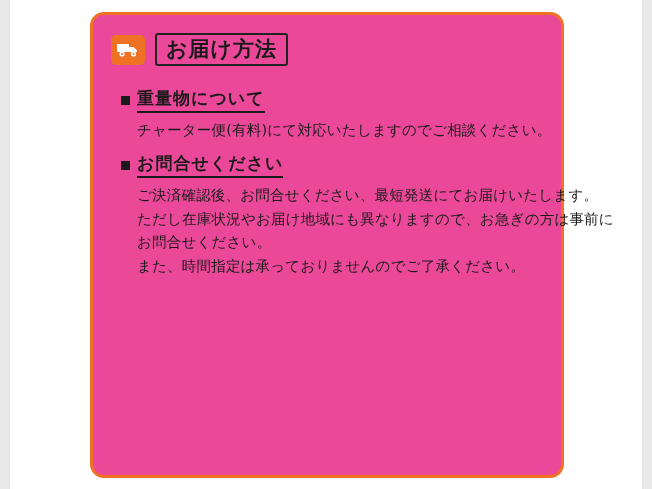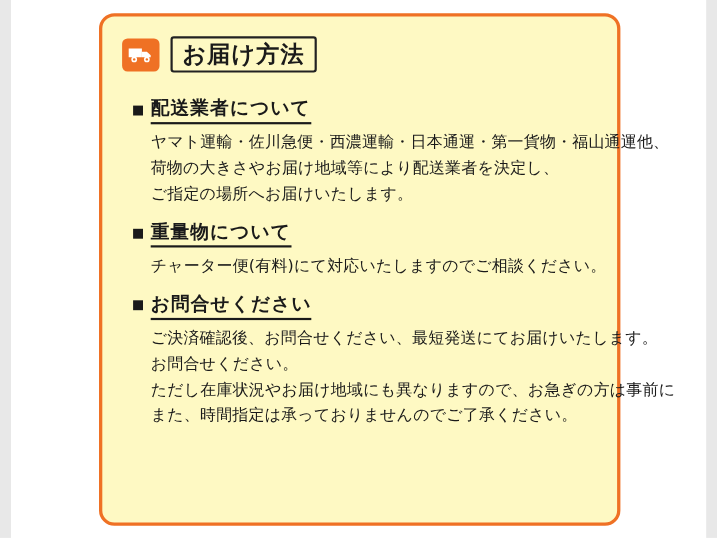--- a/index.html
+++ b/index.html
@@ -31,21 +31,21 @@
   .edge-right { right: 0; }
 
   .card {
     position: absolute;
     left: 90px;
     top: 12px;
     width: 474px;
     height: 466px;
     border: 3px solid #ef7124;
     border-radius: 14px;
-    background: #fef9c3;
+    background: #ec4899;
     box-sizing: border-box;
   }
 
   .header {
     position: absolute;
     left: 18px;
     top: 18px;
     display: flex;
     align-items: center;
   }
@@ -130,44 +130,35 @@
           <circle cx="6" cy="12" r="1.1" fill="#ef7124"></circle>
           <circle cx="17.5" cy="12" r="2.6" fill="#ffffff"></circle>
           <circle cx="17.5" cy="12" r="1.1" fill="#ef7124"></circle>
         </svg>
       </span>
       <span class="title-box">お届け方法</span>
     </div>
 
     <div class="content">
 
-      <div class="section">
-        <div class="section-head">
-          <span class="sq"></span>
-          <span class="head-underline">配送業者について</span>
-        </div>
-        <div class="body-line">ヤマト運輸・佐川急便・西濃運輸・日本通運・第一貨物・福山通運他、</div>
-        <div class="body-line">荷物の大きさやお届け地域等により配送業者を決定し、</div>
-        <div class="body-line">ご指定の場所へお届けいたします。</div>
-      </div>
 
       <div class="section">
         <div class="section-head">
           <span class="sq"></span>
           <span class="head-underline">重量物について</span>
         </div>
         <div class="body-line">チャーター便(有料)にて対応いたしますのでご相談ください。</div>
       </div>
 
       <div class="section">
         <div class="section-head">
           <span class="sq"></span>
           <span class="head-underline">お問合せください</span>
         </div>
         <div class="body-line">ご決済確認後、お問合せください、最短発送にてお届けいたします。</div>
+        <div class="body-line">ただし在庫状況やお届け地域にも異なりますので、お急ぎの方は事前に</div>
         <div class="body-line">お問合せください。</div>
-        <div class="body-line">ただし在庫状況やお届け地域にも異なりますので、お急ぎの方は事前に</div>
         <div class="body-line">また、時間指定は承っておりませんのでご了承ください。</div>
       </div>
 
     </div>
   </div>
 </div>
 
 </body></html>

